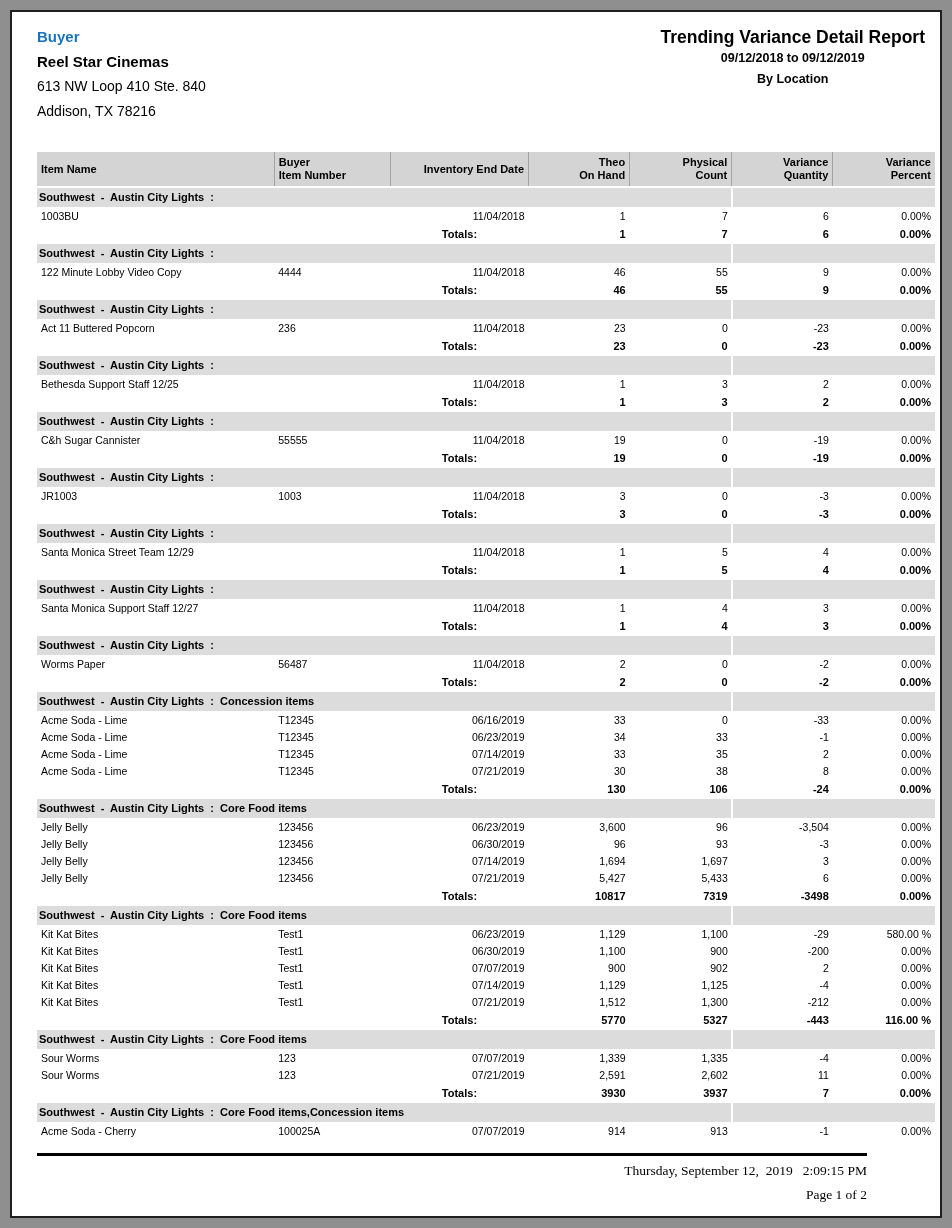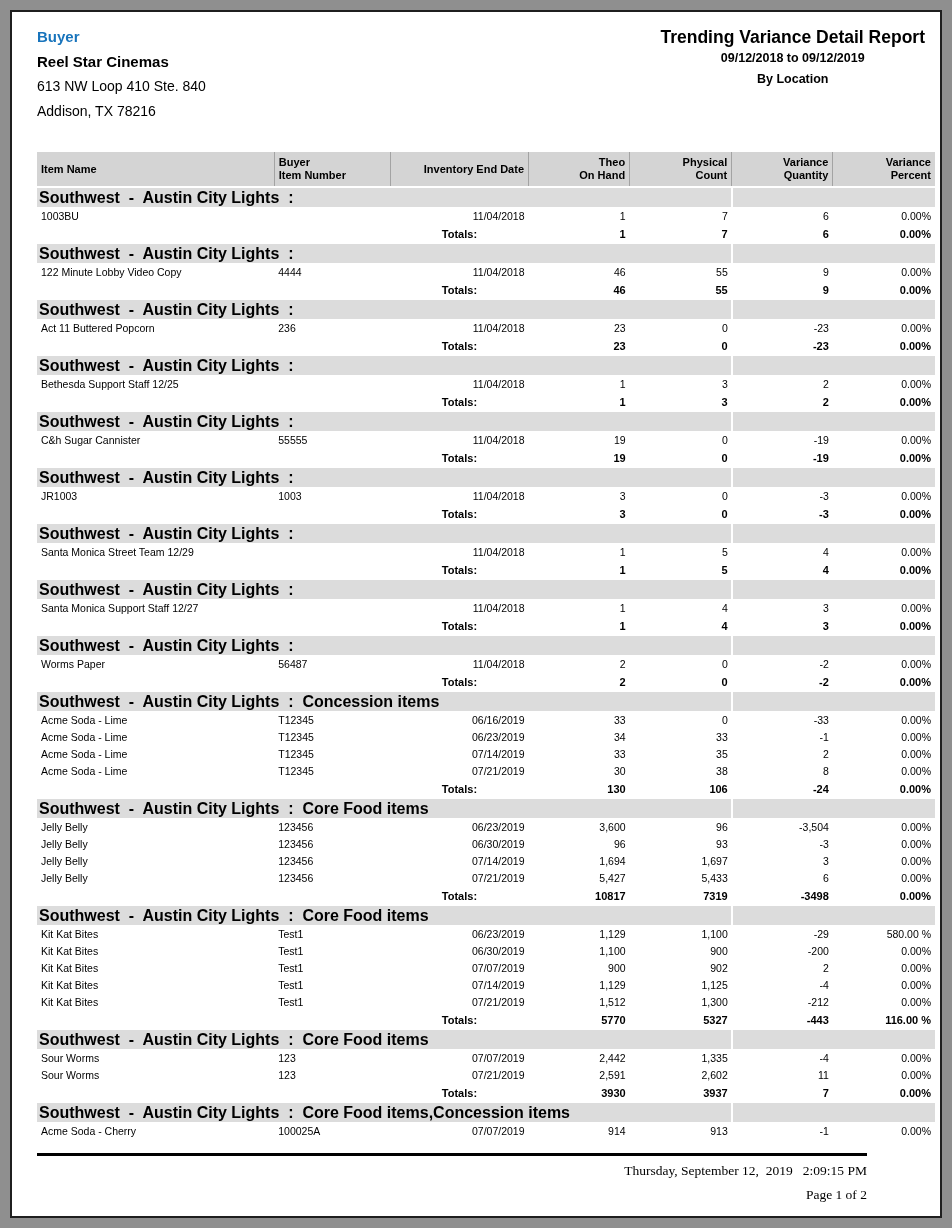--- a/index.html
+++ b/index.html
@@ -44,21 +44,21 @@
     line-height:13px;
     height:26px;
     border-bottom:2px solid #ffffff;
   }
   table.report th + th{border-left:1px solid #a3a3a3;}
   th.al, td.al{text-align:left;}
   th.ar, td.ar{text-align:right;}
 
   td.group-cell{
     background:#dcdcdc;
-    font-size:16px;font-weight:bold;
+    font-size:11px;font-weight:bold;
     padding:3px 2px;
     line-height:13px;
     white-space:pre;
     overflow:hidden;
   }
   td.group-cell-right{
     background:#dcdcdc;
     border-left:2px solid #ffffff;
   }
   tr.item-row td{
@@ -480,21 +480,21 @@
           <td class="ar">116.00 %</td>
         </tr>
         <tr>
           <td colspan="5" class="group-cell">Southwest  -  Austin City Lights  :  Core Food items</td>
           <td colspan="2" class="group-cell group-cell-right"></td>
         </tr>
         <tr class="item-row">
           <td class="al">Sour Worms</td>
           <td class="al">123</td>
           <td class="ar">07/07/2019</td>
-          <td class="ar">2,442</td>
+          <td class="ar">1,339</td>
           <td class="ar">1,335</td>
           <td class="ar">-4</td>
           <td class="ar">0.00%</td>
         </tr>
         <tr class="item-row">
           <td class="al">Sour Worms</td>
           <td class="al">123</td>
           <td class="ar">07/21/2019</td>
           <td class="ar">2,591</td>
           <td class="ar">2,602</td>

